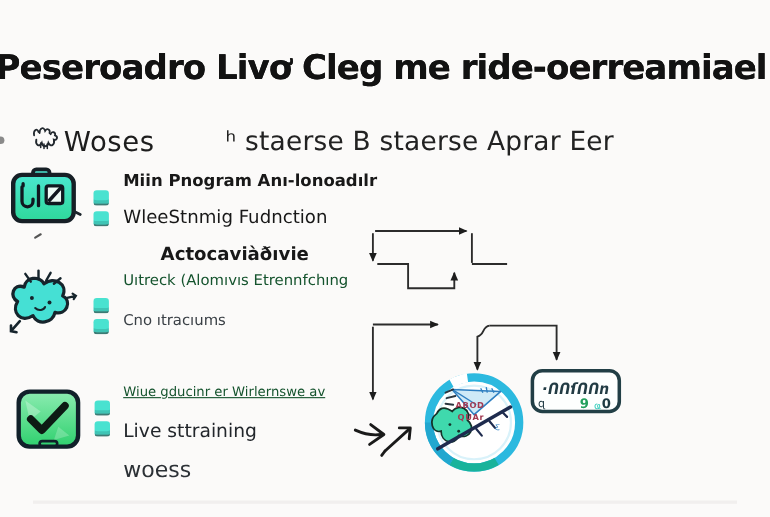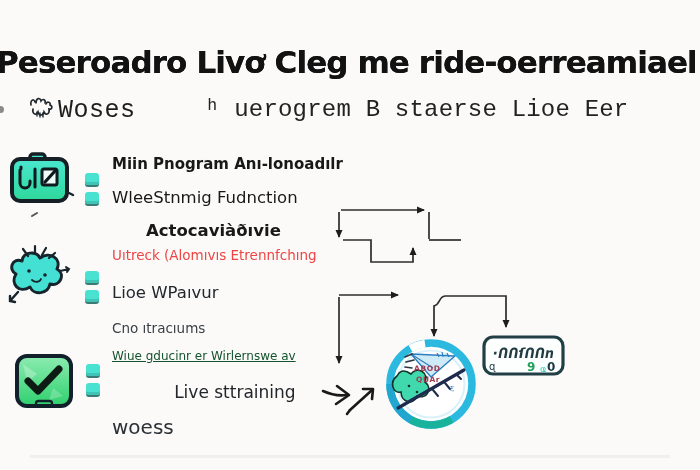--- a/index.html
+++ b/index.html
@@ -11,39 +11,39 @@
   }
   .abs{position:absolute;}
 
   
   .title{
     left:-4px;top:44px;width:660px;
     font-size:31px;font-weight:700;letter-spacing:-0.9px;
     color:#121212;white-space:nowrap;
     text-shadow:0 0 0.5px #121212;
   }
-  .tagline{left:0;top:94px;width:580px;height:34px;font-family:Liberation Mono, monospace;}
+  .tagline{left:0;top:112px;width:580px;height:34px;}
   .tag-dot{left:-3px;top:12px;width:7px;height:7px;border-radius:50%;background:#8a8a8a;position:absolute;}
   .tag-scribble{left:27px;top:1px;position:absolute;}
   .tag-word{left:58px;top:2px;position:absolute;font-size:25px;color:#1d1d1d;letter-spacing:0.5px;}
   .tag-phrase{left:205px;top:2px;position:absolute;font-size:24px;color:#222;letter-spacing:0.2px;white-space:nowrap;}
 
   
   .feat-icon{position:absolute;}
   .bullets{position:absolute;display:flex;flex-direction:column;gap:5px;}
   .bullet{width:14px;height:12px;border-radius:3px;background:#49e2d0;border-bottom:2px solid #3d7a74;box-shadow:inset 0 -3px 0 rgba(20,60,60,.18);}
   .feat-text{position:absolute;display:flex;flex-direction:column;white-space:nowrap;gap:12px;}
   .f1 .l1{font-size:15px;font-weight:700;color:#181818;line-height:22px;}
   .f1 .l2{font-size:16.5px;font-weight:400;color:#181818;line-height:21px;}
   .f1 .l3{font-size:16.5px;font-weight:700;color:#181818;line-height:21px;margin-left:34px;}
-  .f2 .l1{font-size:13.5px;font-weight:500;color:#ef4444;line-height:25px;}
+  .f2 .l1{font-size:13.5px;font-weight:500;color:#14532d;line-height:25px;}
   .f2 .l2{font-size:16.5px;font-weight:500;color:#23282e;line-height:25px;}
   .f2 .l3{font-size:13.5px;font-weight:400;color:#3a4046;line-height:23px;}
   .f3 .l1{font-size:12px;font-weight:400;color:#14532d;line-height:23px;text-decoration:underline;}
-  .f3 .l2{font-size:17px;font-weight:400;color:#22262b;line-height:24px;text-align:right;}
+  .f3 .l2{font-size:17px;font-weight:400;color:#22262b;line-height:24px;}
   .f3 .l3{font-size:20px;font-weight:400;color:#2c3136;line-height:22px;}
 
   .bottom-band{left:30px;top:455px;width:640px;height:3px;background:#f1efee;}
 
   svg{display:block;overflow:visible;}
 </style>
 </head>
 <body>
 
 <div class="abs title">Peseroadro Livơ Cleg me ride-oerreamiael</div>
@@ -51,21 +51,21 @@
 <div class="abs tagline">
   <div class="tag-dot"></div>
   <span class="tag-scribble">
     <svg width="32" height="26" viewBox="0 0 32 26">
       <path d="M4 10 C3 5 7 3 8 7 M9 8 C9 3 13 2 14 6 C16 3 19 5 18 8" fill="none" stroke="#22282e" stroke-width="1.6" stroke-linecap="round"></path>
       <path d="M6 14 C5 19 9 21 11 17 C12 21 16 21 17 17 C19 21 23 19 22 14 C25 15 26 11 23 10 C24 7 20 6 19 9" fill="none" stroke="#22282e" stroke-width="1.7" stroke-linecap="round"></path>
       <path d="M10 17 l0 4 M13 18 l0 4 M16 18 l0 4" stroke="#22282e" stroke-width="1.4" stroke-linecap="round"></path>
     </svg>
   </span>
   <span class="tag-word">Woses</span>
-  <span class="tag-phrase">ʰ uerogrem B staerse Lioe  Eer</span>
+  <span class="tag-phrase">ʰ staerse B staerse Aprar  Eer</span>
 </div>
 
 <span class="feat-icon" style="left:8px;top:150px;">
   <svg width="68" height="76" viewBox="0 0 68 76">
     <defs>
       <linearGradient id="g1" x1="0" y1="0" x2="0" y2="1">
         <stop offset="0" stop-color="#4ae6cf"></stop>
           <stop offset="1" stop-color="#2fd89b"></stop>
       </linearGradient>
     </defs>
@@ -99,21 +99,20 @@
     <circle cx="43" cy="31" r="1.8" fill="#16242c"></circle>
     <path d="M30 36 c3 3 8 2 9 -1" fill="none" stroke="#16242c" stroke-width="1.8" stroke-linecap="round"></path>
   </svg>
 </span>
 <div class="bullets" style="left:85px;top:271px;">
   <div class="bullet"></div>
   <div class="bullet"></div>
 </div>
 <div class="feat-text f2" style="left:112px;top:243px;">
   <span class="l1">Uıtreck (Alomıvıs Etrennfchıng</span>
-  <span class="l2">Lioe WPaıvur</span>
   <span class="l3">Cno ıtracıums</span>
 </div>
 
 <span class="feat-icon" style="left:13px;top:352px;">
   <svg width="62" height="62" viewBox="0 0 62 62">
     <defs>
       <linearGradient id="g3" x1="0" y1="0" x2="0" y2="1">
         <stop offset="0" stop-color="#8cecb1"></stop>
           <stop offset="1" stop-color="#2fd06e"></stop>
       </linearGradient>

